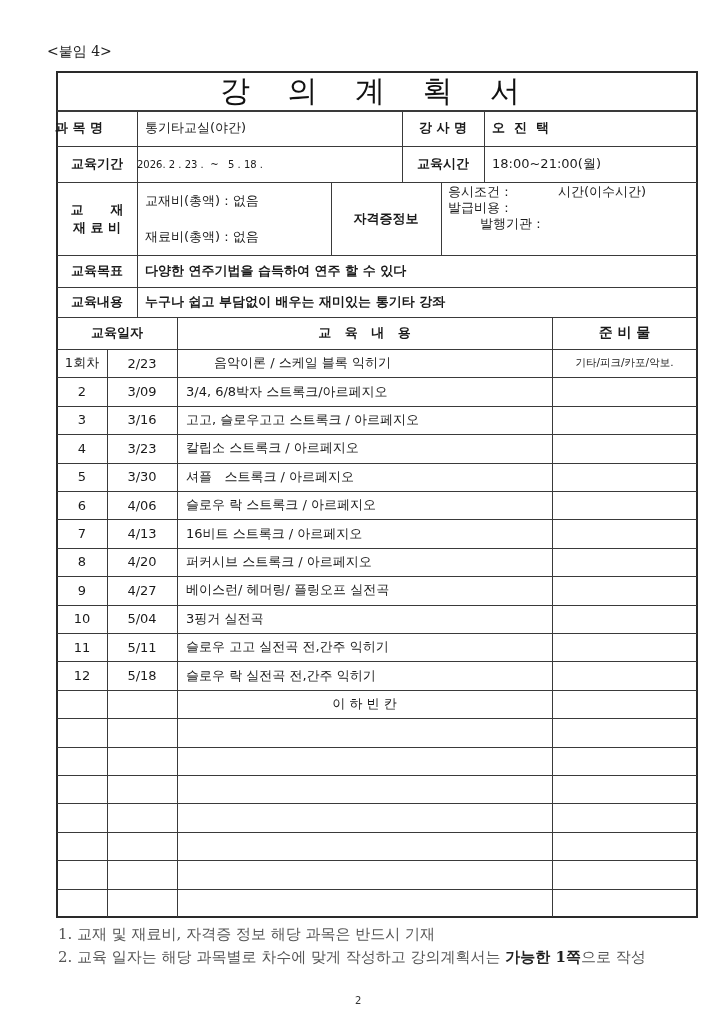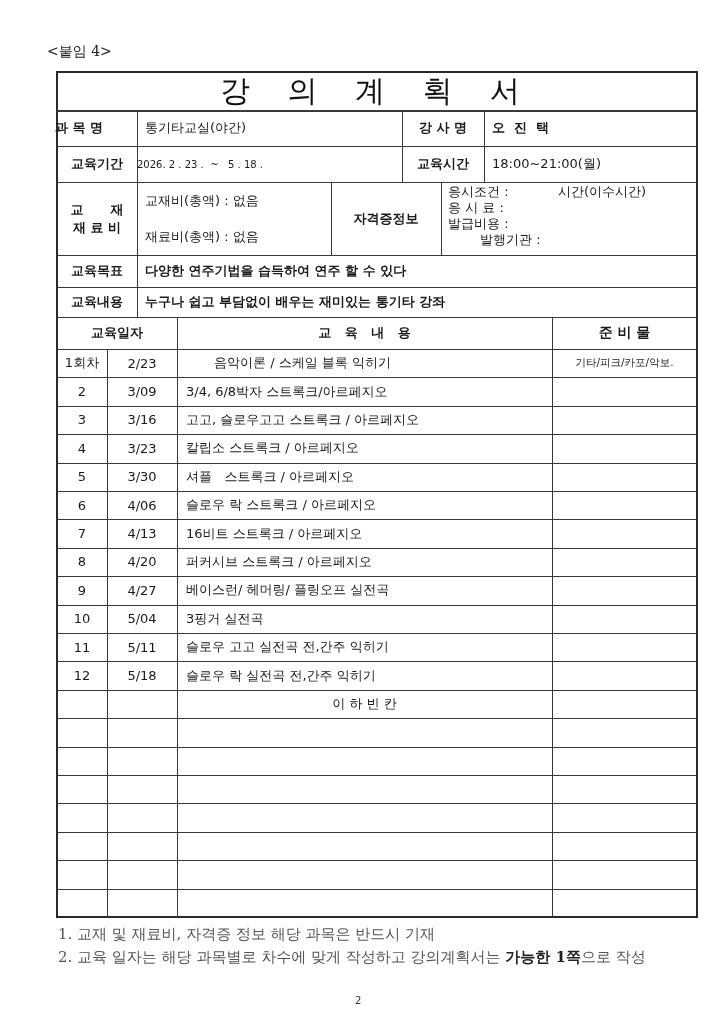--- a/index.html
+++ b/index.html
@@ -70,24 +70,20 @@
   </div>
   <div class="cell left bold" style="left:137px; top:186px; width:194px; height:30px; padding-left:8px; font-weight:normal;">교재비(총액) : 없음</div>
   <div class="cell left bold" style="left:137px; top:222px; width:194px; height:30px; padding-left:8px; font-weight:normal;">재료비(총액) : 없음</div>
   <div class="vline" style="left:331px; top:182px; height:73px;"></div>
   <div class="cell center bold" style="left:331px; top:182px; width:110px; height:73px;">자격증정보</div>
   <div class="vline" style="left:441px; top:182px; height:73px;"></div>
   <div class="cert-lines" style="left:448px; top:184px; width:248px;">
     <div style="display:flex;">
       <span style="width:110px;">응시조건 :</span>
       <span>시간(이수시간)</span>
-    </div>
-    <div style="display:flex;">
-      <span style="width:110px;">응 시 료 :</span>
-      <span></span>
     </div>
     <div style="display:flex;">
       <span style="width:110px;">발급비용 :</span>
       <span></span>
     </div>
     <div style="display:flex;margin-left:32px;">
       <span style="width:110px;">발행기관 :</span>
       <span></span>
     </div>
   </div>

